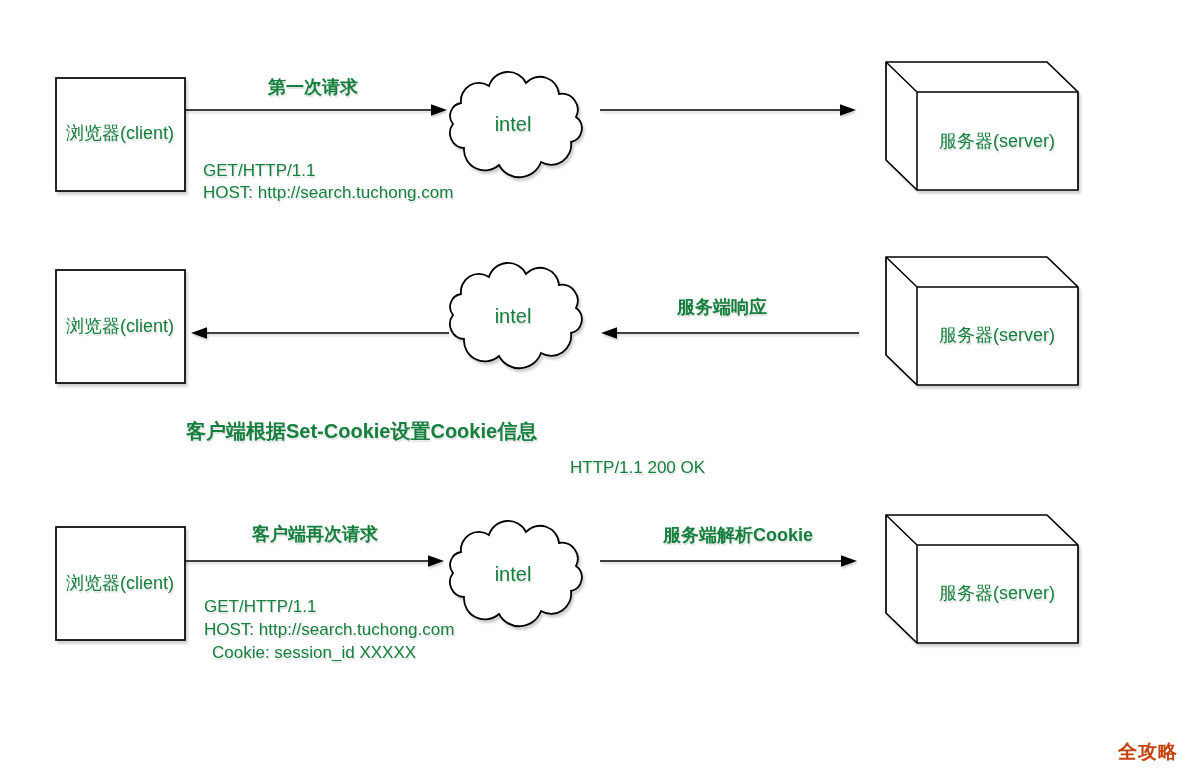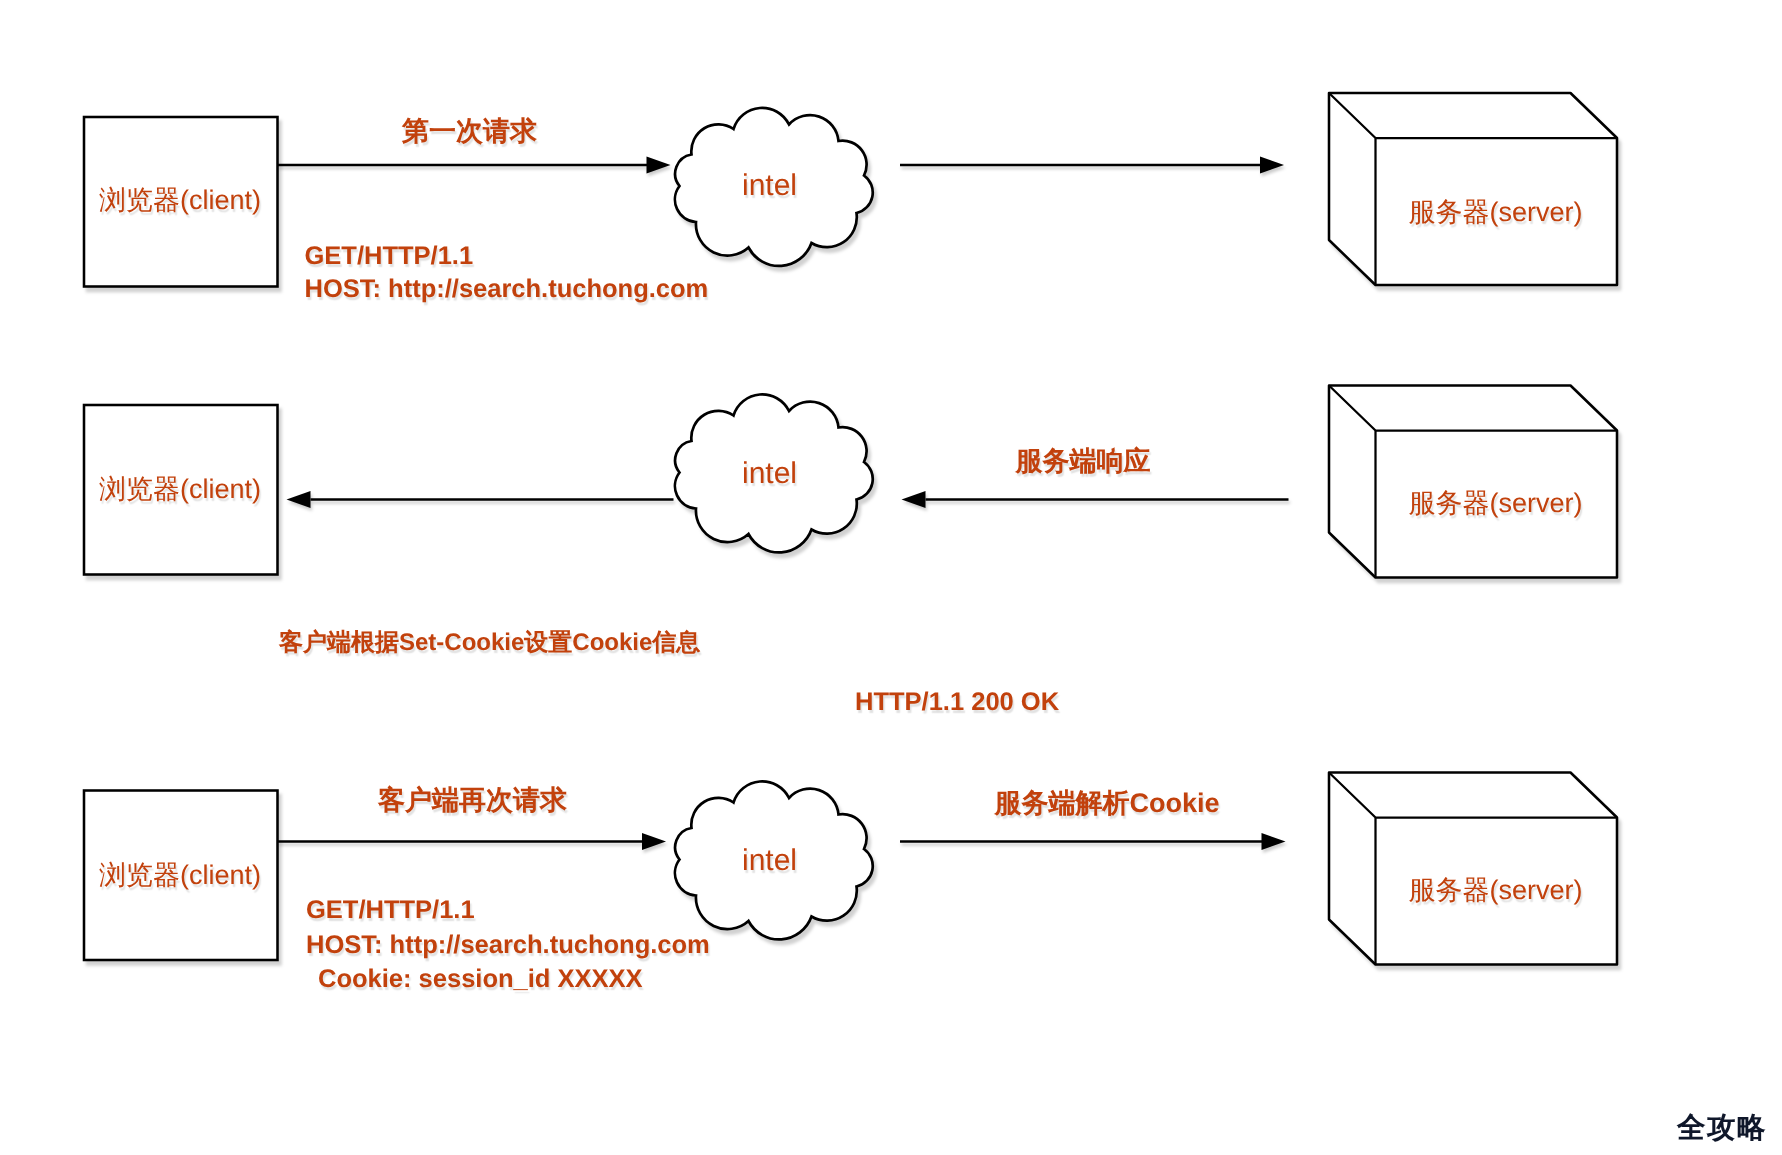--- a/index.html
+++ b/index.html
@@ -18,38 +18,38 @@
   .shapes {
     position: absolute;
     left: 0; top: 0;
     width: 1188px;
     height: 770px;
   }
   .shape   { filter: drop-shadow(2px 3px 1px rgba(0,0,0,0.18)); }
   .arrow   { filter: drop-shadow(1px 2px 1px rgba(0,0,0,0.20)); }
   .txt {
     position: absolute;
-    color: #c2410c;
+    color: #15803d;
     white-space: nowrap;
     text-shadow: 1px 2px 1px rgba(0,0,0,0.12);
     line-height: 1.1;
   }
   .tc { transform: translate(-50%,-50%); }      
   .node-label  { font-size: 18px; font-weight: 400; }
   .cloud-label { font-size: 20px; font-weight: 400; }
   .arrow-label { font-size: 18px; font-weight: 700; }
-  .detail      { font-size: 17px; font-weight: 700; }
-  .note        { font-size: 16px; font-weight: 700; }
+  .detail      { font-size: 17px; font-weight: 400; }
+  .note        { font-size: 20px; font-weight: 700; }
   .watermark {
     position: absolute;
     left: 1118px; top: 739px;
     font-size: 19px;
     font-weight: 700;
     letter-spacing: 1px;
-    color: #0f172a;
+    color: #c2410c;
     text-shadow: none;
   }
 </style>
 </head>
 <body>
 
 <div class="stage">
 
   <svg class="shapes" viewBox="0 0 1188 770" xmlns="http://www.w3.org/2000/svg">
     <defs>

